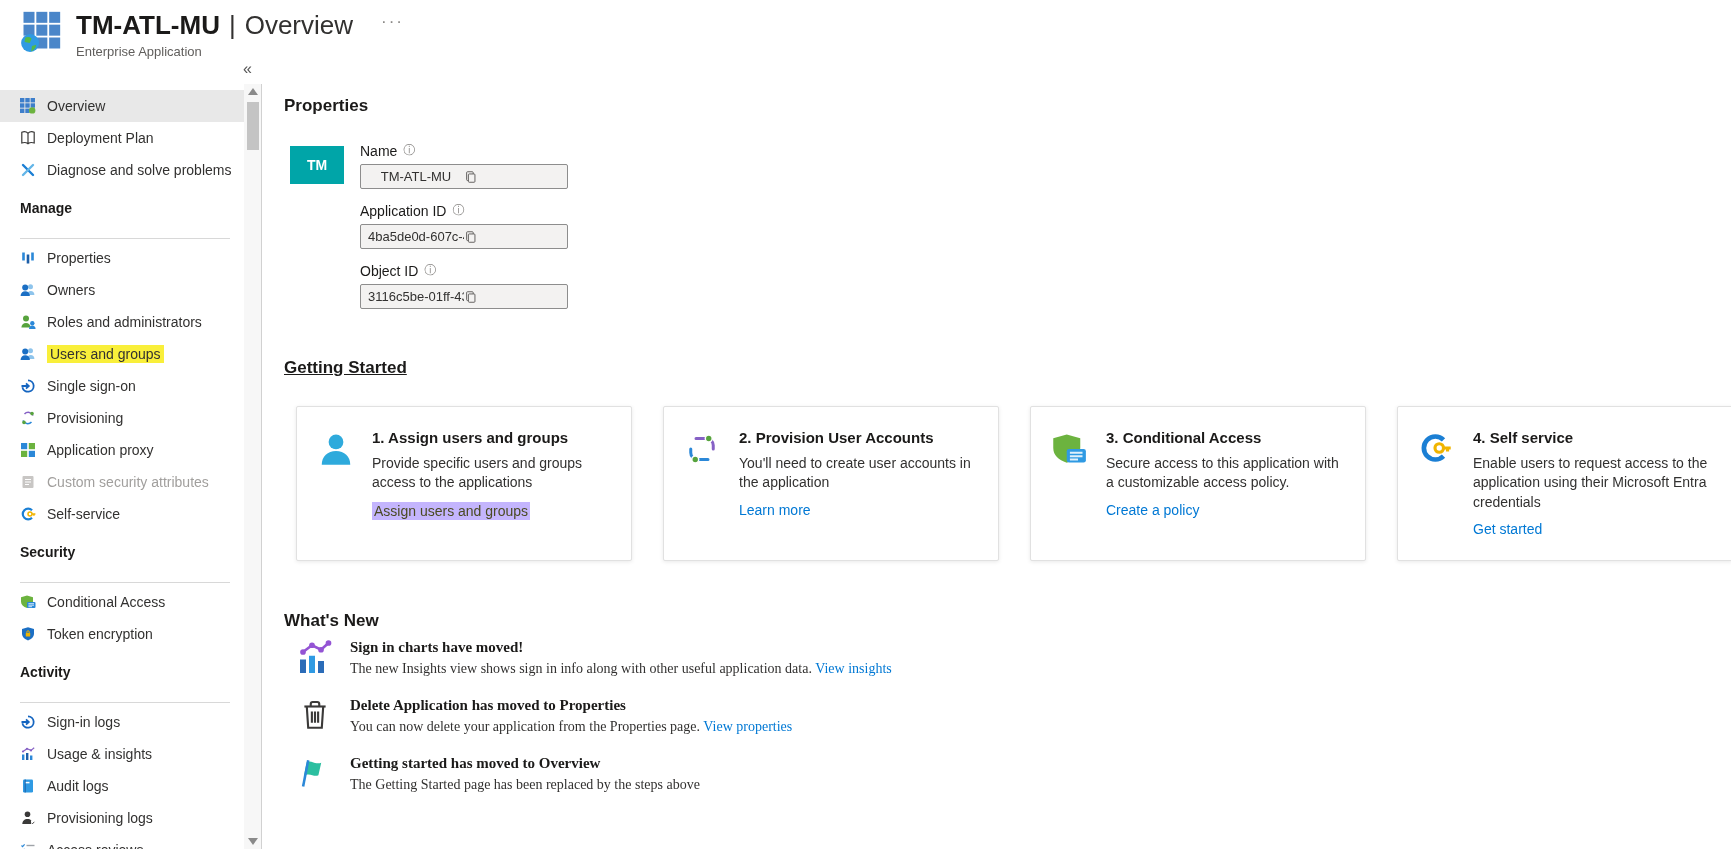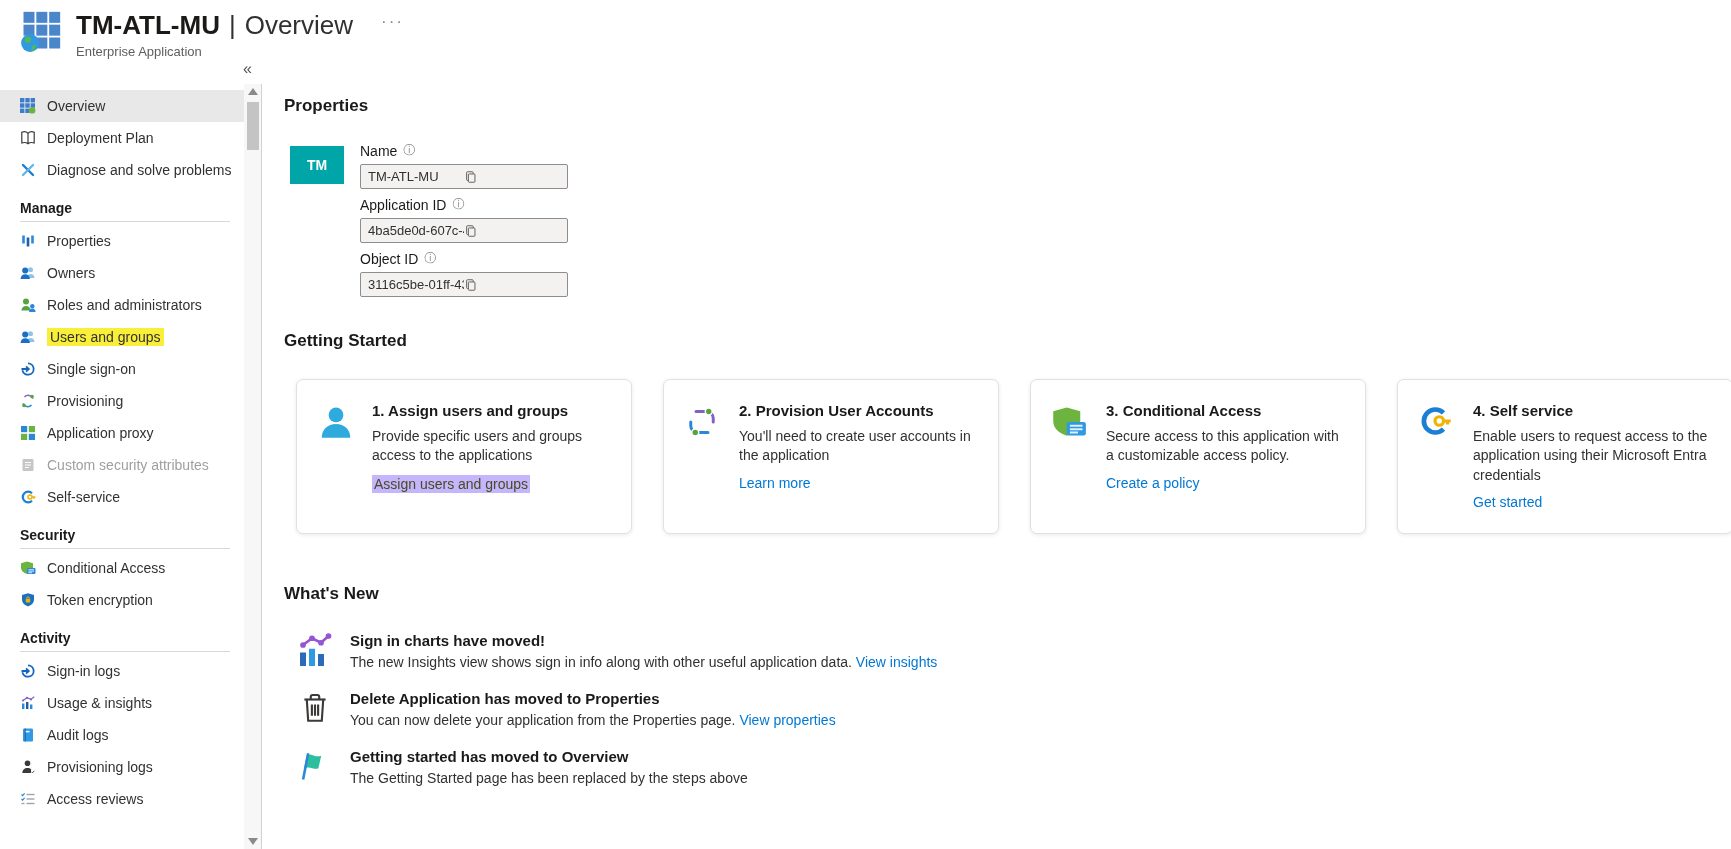--- a/index.html
+++ b/index.html
@@ -22,51 +22,51 @@
   .sidebar { position:absolute; left:0; top:84px; bottom:0; width:244px; background:#fff; overflow:hidden; padding-top:6px; }
   .scroll-strip { position:absolute; left:244px; top:84px; bottom:0; width:18px; background:#f7f7f7; border-right:1px solid #d1d1d1; }
   .scroll-up { position:absolute; top:4px; left:4px; width:0; height:0; border-left:5px solid transparent; border-right:5px solid transparent; border-bottom:7px solid #8a8a8a; }
   .scroll-thumb { position:absolute; top:18px; left:3px; width:12px; height:48px; background:#c4c4c4; }
   .scroll-down { position:absolute; bottom:4px; left:4px; width:0; height:0; border-left:5px solid transparent; border-right:5px solid transparent; border-top:7px solid #8a8a8a; }
 
   .side-item { height:32px; display:flex; align-items:center; gap:11px; padding-left:20px; font-size:14px; color:#323130; cursor:pointer; white-space:nowrap; }
   .side-item.selected { background:#e8e8e8; }
   .side-item.disabled { color:#a19f9d; cursor:default; }
   .side-item svg { flex:none; }
-  .side-section { padding:14px 0 4px 20px; font-size:14px; font-weight:700; color:#1b1a19; }
+  .side-section { padding:14px 0 21px 20px; font-size:14px; font-weight:700; color:#1b1a19; }
   .side-divider { border-top:1px solid #d8d8d8; margin:1px 14px 3px 20px; }
   .hl-side { background:#f9ef3a; padding:1px 3px; }
 
   
   .main { position:absolute; left:263px; top:84px; right:0; bottom:0; padding:12px 0 0 21px; overflow:hidden; }
   h2.section-heading { font-size:17px; font-weight:700; color:#1b1a19; }
 
   .props-row { display:flex; margin-top:26px; }
   .avatar { width:54px; height:38px; background:#00a5a8; color:#fff; font-size:14px; font-weight:700;
     display:flex; align-items:center; justify-content:center; margin:4px 16px 0 6px; flex:none; }
-  .field { margin-bottom:7px; }
+  .field { margin-bottom:13px;text-align:center; }
   .field-label { display:flex; align-items:center; gap:6px; font-size:14px; color:#1b1a19; margin-bottom:5px; }
   .info-glyph { font-size:12px; color:#8a8886; }
   .prop-input { width:208px; height:25px; background:#f3f2f1; border:1px solid #8d8d8d; border-radius:2px;
     display:flex; align-items:center; padding:0 7px; font-size:13px; color:#323130; cursor:text; }
   .prop-input span { flex:1; overflow:hidden; white-space:nowrap; }
   .copy-btn { flex:none; cursor:pointer; display:flex; }
 
-  .gs-heading { margin-top:27px; }
+  .gs-heading { margin-top:36px;text-decoration:underline; }
   .cards { display:flex; gap:31px; margin-top:28px; padding-left:12px; }
-  .card { width:336px; flex:none; background:#fff; border:1px solid #e1e1e1; border-radius:7px;
+  .card { width:336px; flex:none; background:#fff; border:1px solid #e1e1e1; border-radius:2px;
     box-shadow:0 1px 4px rgba(0,0,0,0.09); padding:22px 20px; display:flex; gap:15px; min-height:135px; }
   .card-icon { flex:none; width:40px; padding-top:2px; }
   .card-title { font-size:15px; font-weight:700; color:#1b1a19; }
   .card-desc { font-size:14px; color:#323130; line-height:1.38; margin-top:8px; }
   .card-link { font-size:14px; color:#0078d4; text-decoration:none; display:inline-block; margin-top:9px; cursor:pointer; }
   .card-link.hl { background:#c4b5fd; color:#4a4a22; padding:1px 2px; }
 
   .wn-heading { margin-top:50px; }
-  .news { margin-top:28px; padding-left:12px; }
+  .news { margin-top:8px; padding-left:12px;font-family:Liberation Serif, serif; }
   .news-item { display:flex; gap:16px; margin-bottom:20px; }
   .news-icon { flex:none; width:38px; display:flex; justify-content:center; padding-top:1px; }
   .news-title { font-size:15px; font-weight:700; color:#1b1a19; }
   .news-desc { font-size:14px; color:#323130; margin-top:5px; }
   .news-link { color:#0078d4; text-decoration:none; cursor:pointer; }
 </style>
 </head>
 <body>
 
 <div class="header">

